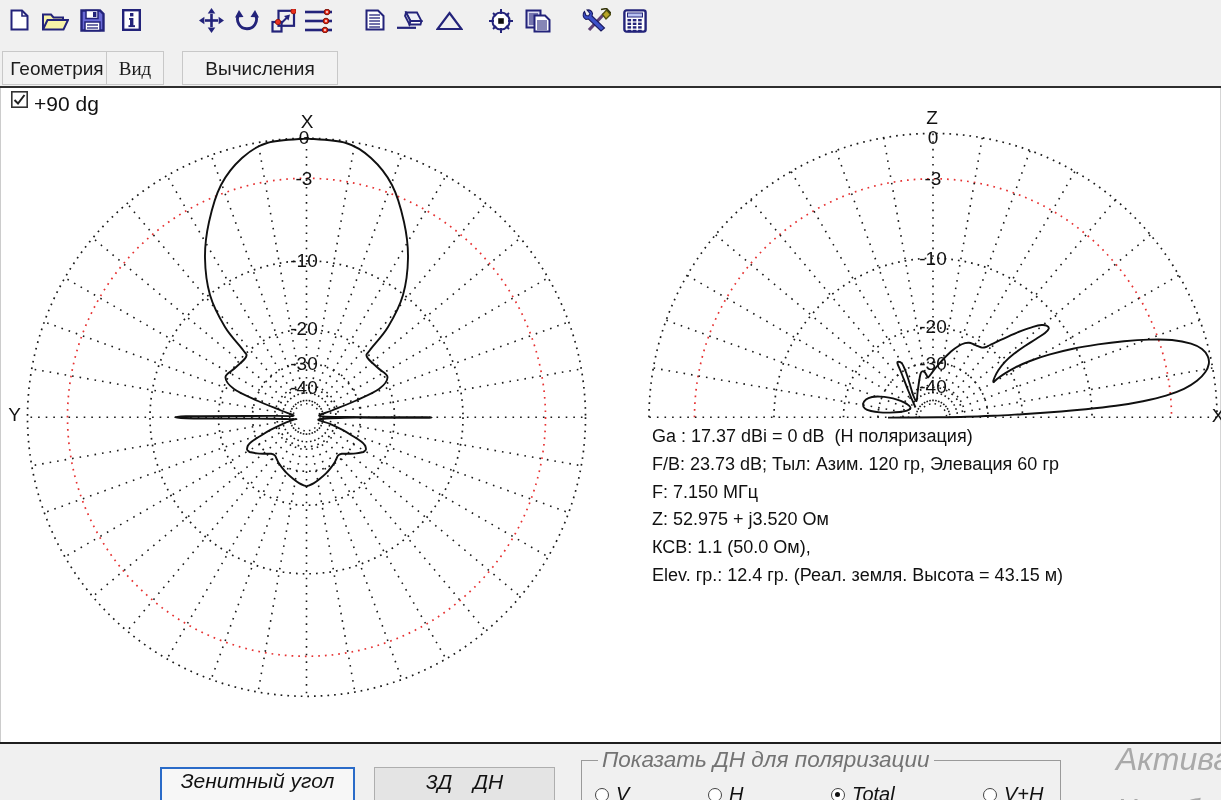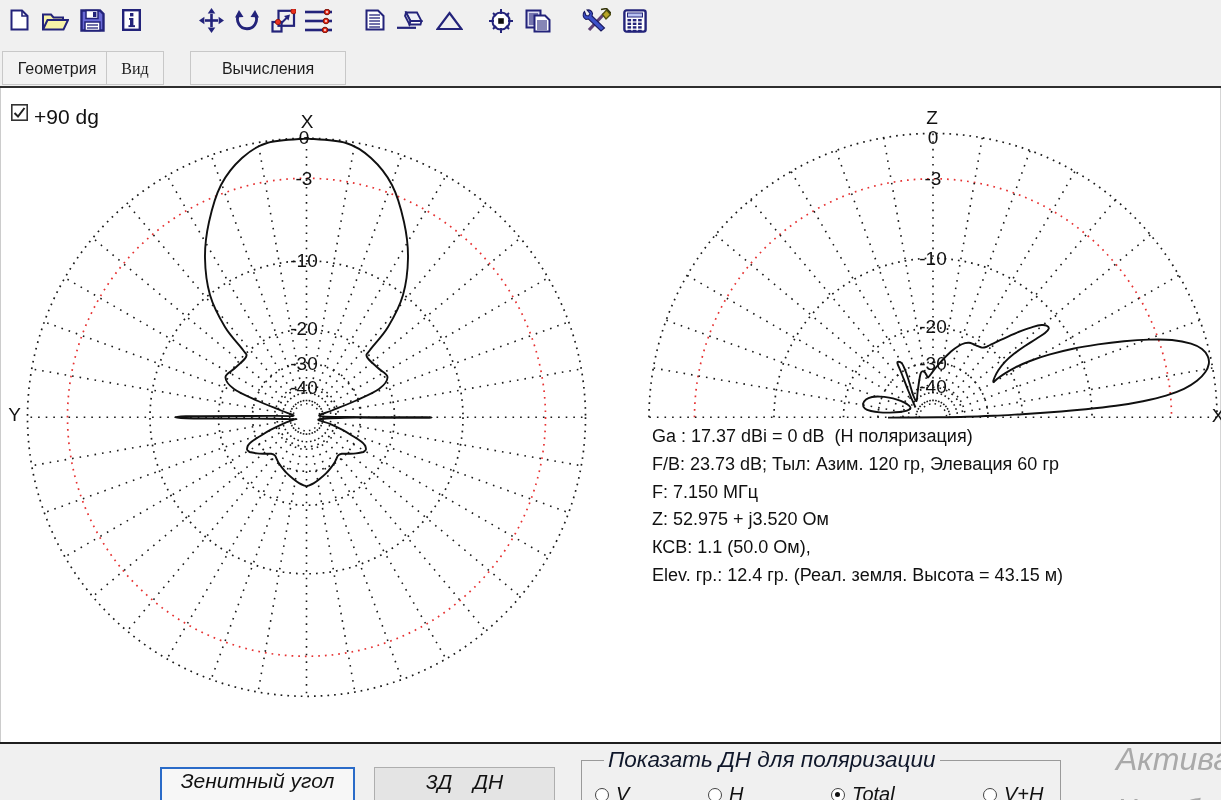--- a/index.html
+++ b/index.html
@@ -1,35 +1,35 @@
 <!DOCTYPE html>
 <html><head><meta charset="utf-8"><style>
 * { margin:0; padding:0; box-sizing:border-box; }
 html,body { width:1221px; height:800px; overflow:hidden; background:#f0f0f0;
   font-family:"Liberation Sans",sans-serif; position:relative; }
 #toolbar { position:absolute; left:0; top:0; width:1221px; height:42px; background:#f0f0f0; }
 #tabrow { position:absolute; left:0; top:0; width:1221px; height:85px; }
 .tab { position:absolute; top:51px; height:34px; background:#f2f2f2; border:1px solid #c8c8c8;
-  text-align:center; font-size:16px; color:#1c1c1c; line-height:33px; }
+  text-align:center; font-size:19px; color:#1c1c1c; line-height:33px; }
 .tabActive { position:absolute; top:42px; left:345px; width:301px; height:43px; background:#fdfdfd;
   border:1px solid #b4b4b4; border-bottom:none; text-align:center; font-size:21px; color:#1c1c1c; line-height:40px; }
 #plotarea { position:absolute; left:0; top:87.5px; width:1221px; height:655px; background:#ffffff; border-left:1.6px solid #cccccc; border-right:1.2px solid #d5d5d5; }
 #hr1 { position:absolute; left:0; top:85.5px; width:1221px; height:2px; background:#2e2e2e; }
 #hr2 { position:absolute; left:0; top:742px; width:1221px; height:2.6px; background:#1e1e1e; }
 #botbar { position:absolute; left:0; top:744.3px; width:1221px; height:55.7px; background:#f0f0f0;font-style:italic; }
-#chk { position:absolute; left:11px; top:104px; height:17px; }
+#chk { position:absolute; left:11px; top:91px; height:17px; }
 #chk svg { vertical-align:top; }
 #chklab { font-size:21px; color:#111; margin-left:6px; position:relative; top:1px; }
 #info { position:absolute; left:652px; top:423px; font-size:18px; line-height:27.8px; color:#111; white-space:nowrap; }
 #btnZenit { position:absolute; left:160px; top:23px; width:195px; height:40px; background:#f7f7f7;
   border:2px solid #2a6bc8; font-size:21px; text-align:center; line-height:23px; color:#111; }
 #btn3d { position:absolute; left:374px; top:22.3px; width:181px; height:40px; background:#e4e4e4;
   border:1px solid #aeaeae; font-size:21px; text-align:center; line-height:28px; color:#111; }
 #polgroup { position:absolute; left:581px; top:3px; width:480px; height:56px; border:1px solid #9a9a9a; background:transparent; }
-#polgroup legend { font-size:22.5px; color:#0f172a; margin-left:22px; padding:0 4px; }
+#polgroup legend { font-size:22.5px; color:#737373; margin-left:16px; padding:0 4px; }
 .radio { position:absolute; top:39px; height:16px; }
 .rcirc { display:inline-block; width:14px; height:14px; border-radius:50%; border:1.4px solid #444;
   background:#fff; vertical-align:middle; position:relative; }
 .rdot { position:absolute; left:3.2px; top:3.2px; width:5.2px; height:5.2px; border-radius:50%; background:#111; }
 .rlab { font-size:20px; color:#111; margin-left:7px; vertical-align:middle; }
 #btnPrint { position:absolute; left:1085.7px; top:22px; width:130px; height:30.3px; background:#e2e2e2;
   border:1px solid #9b9b9b; font-size:21px; text-align:center; line-height:28px; color:#111; z-index:2; }
 #wm1 { position:absolute; left:1116px; top:-3px; font-size:32px; color:#a9a9a9; z-index:3; white-space:nowrap; }
 #wm2 { position:absolute; left:1116px; top:48px; font-size:32px; color:#a9a9a9; z-index:3; white-space:nowrap; }
 </style></head>
@@ -171,21 +171,21 @@
         <rect x="15.1" y="17.2" width="3.6" height="2.4"></rect>
         <rect x="4.5" y="20.8" width="3.6" height="2.4"></rect>
         <rect x="9.8" y="20.8" width="3.6" height="2.4"></rect>
         <rect x="15.1" y="20.8" width="3.6" height="2.4"></rect>
       </g>
     </svg>
   </div>
 <div id="tabrow">
 <div class="tab" style="left:2px;width:110px;">Геометрия</div>
 <div class="tab" style="left:106px;width:58px;font-family:Liberation Serif, serif;">Вид</div>
-<div class="tab" style="left:182px;width:156px;margin-left:8px;">Вычисления</div>
+<div class="tab" style="left:182px;width:156px;">Вычисления</div>
 </div>
 <div id="plotarea"></div>
 <svg width="1221" height="654" viewBox="0 0 1221 654" style="position:absolute;left:0;top:88px;" font-family="'Liberation Sans',sans-serif">
     <circle cx="306.5" cy="329.3" r="279" fill="none" stroke="#1a1a1a" stroke-width="1.7" stroke-dasharray="1.7 5.0"></circle>
 <circle cx="306.5" cy="329.3" r="239" fill="none" stroke="#e63232" stroke-width="1.7" stroke-dasharray="1.7 5.0"></circle>
 <circle cx="306.5" cy="329.3" r="156.5" fill="none" stroke="#1a1a1a" stroke-width="1.7" stroke-dasharray="1.7 5.0"></circle>
 <circle cx="306.5" cy="329.3" r="88" fill="none" stroke="#1a1a1a" stroke-width="1.7" stroke-dasharray="1.7 5.0"></circle>
 <circle cx="306.5" cy="329.3" r="54" fill="none" stroke="#1a1a1a" stroke-width="1.7" stroke-dasharray="1.7 5.0"></circle>
 <circle cx="306.5" cy="329.3" r="29.5" fill="none" stroke="#1a1a1a" stroke-width="1.7" stroke-dasharray="1.7 5.0"></circle>
 <circle cx="306.5" cy="329.3" r="13.5" fill="none" stroke="#1a1a1a" stroke-width="1.5" stroke-dasharray="1.5 4.2"></circle>

